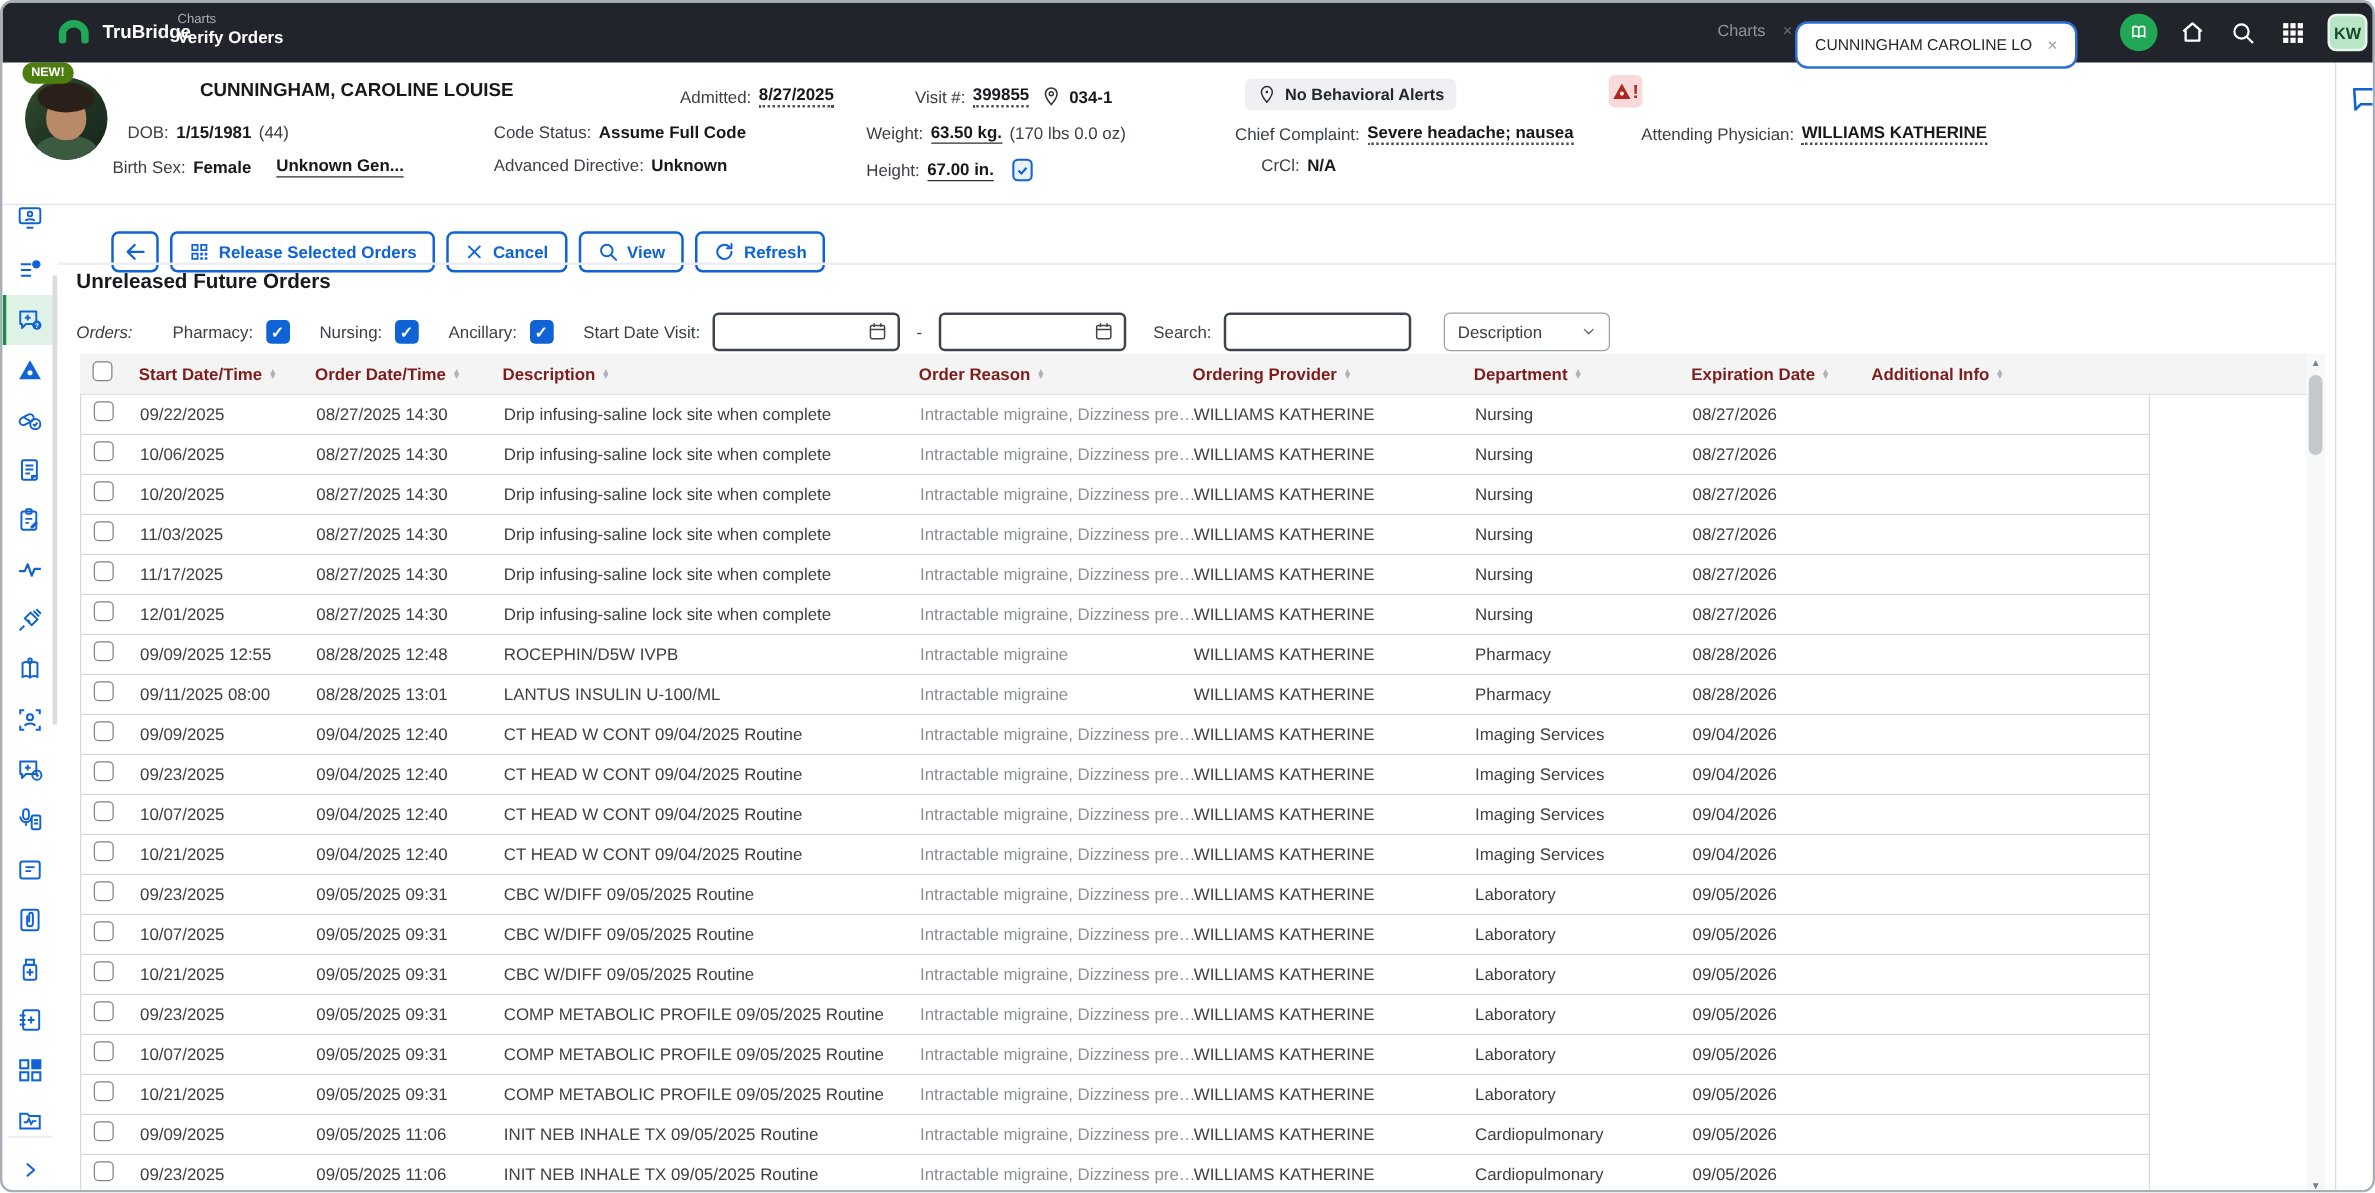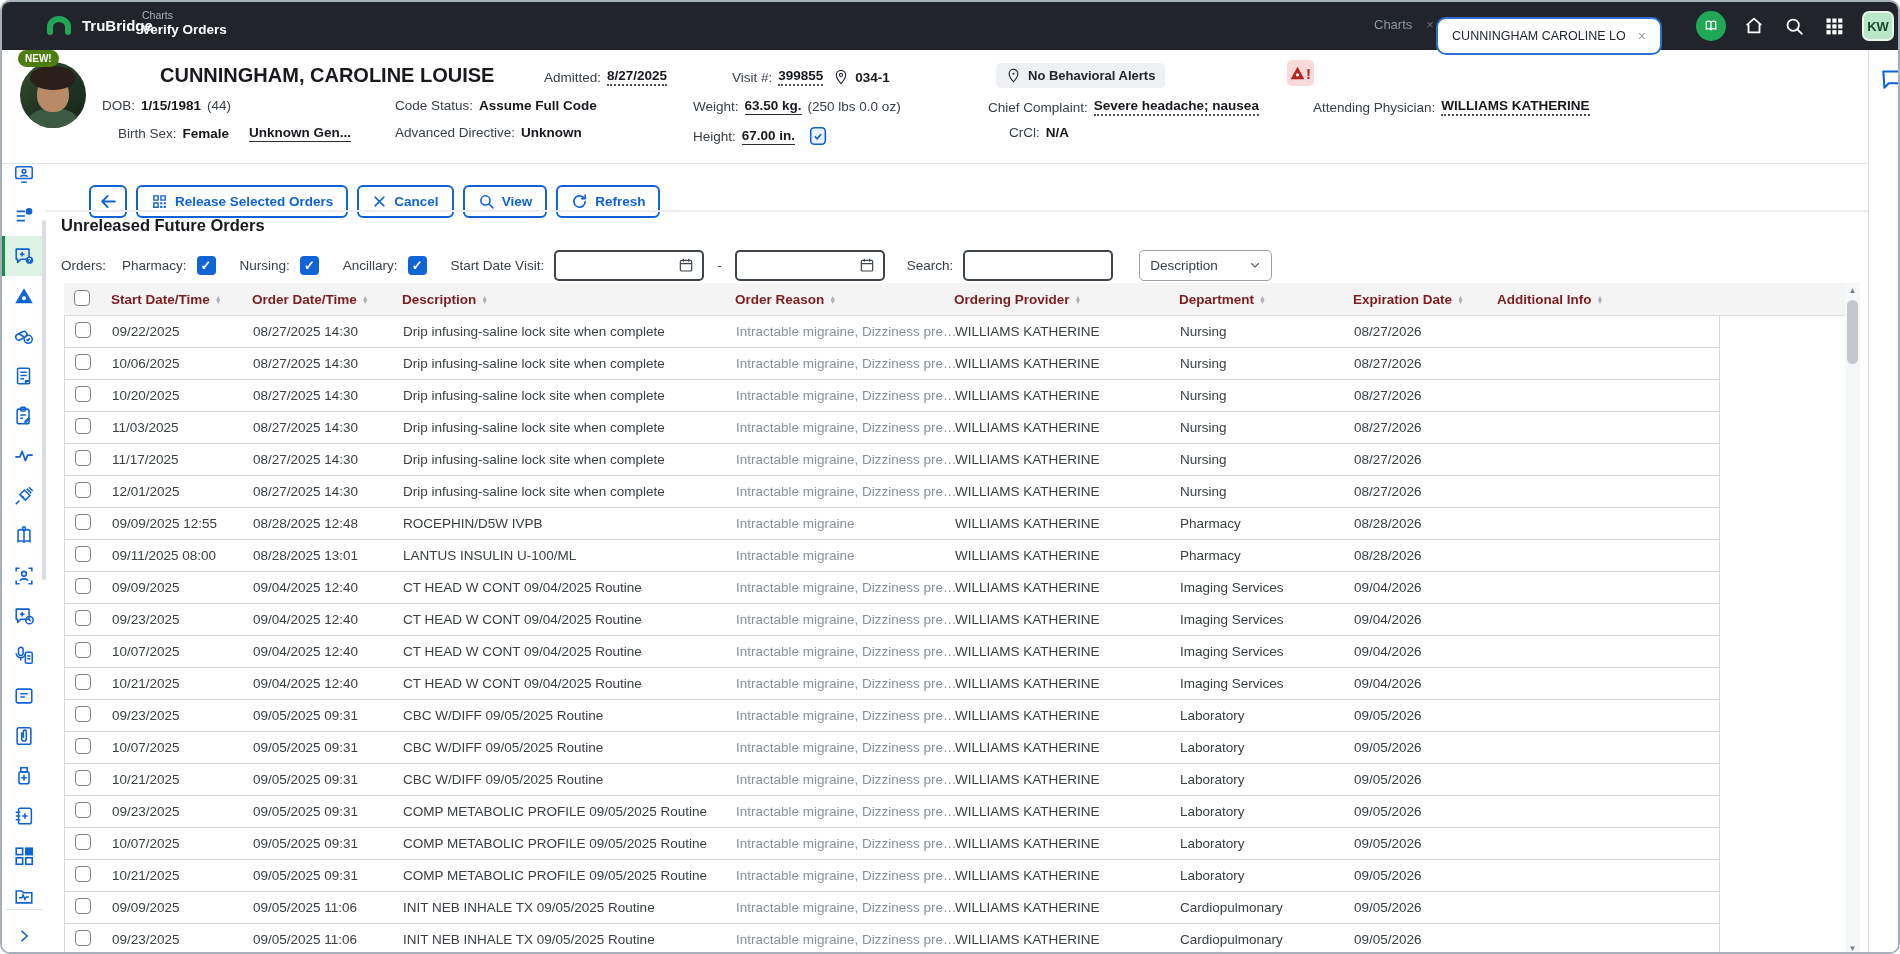--- a/index.html
+++ b/index.html
@@ -24,21 +24,21 @@
   .avatar-kw { width:32px; height:30px; border-radius:7px; background:#b9e6c6; border:2px solid #e8f6ec; color:#174c2a; font-weight:bold; font-size:13px; display:flex; align-items:center; justify-content:center; }
 
   
   .phead { position:absolute; left:0; top:48px; width:1866px; height:114px; background:#fff; border-bottom:1px solid #e2e5e9; z-index:10; }
   .avatar { position:absolute; left:18px; top:12px; width:66px; height:66px; border-radius:50%; overflow:hidden; background:linear-gradient(140deg,#35502f 0%,#1f3322 55%,#15241a 100%); }
   .avatar .face { position:absolute; left:17px; top:14px; width:32px; height:36px; border-radius:50% 50% 45% 45%; background:#b98a68; }
   .avatar .hair { position:absolute; left:10px; top:4px; width:46px; height:24px; border-radius:50%; background:#2a2019; }
   .avatar .body { position:absolute; left:8px; top:46px; width:50px; height:26px; border-radius:50% 50% 0 0; background:#3c5a40; }
   .new-badge { position:absolute; left:16px; top:0px; background:#4d7c0f; color:#fff; font-size:10px; font-weight:bold; padding:3px 7px; border-radius:10px; z-index:12; }
   .ph-item { position:absolute; font-size:13.5px; color:#3a4046; white-space:nowrap; display:flex; align-items:center; gap:6px; }
-  .ph-name { left:158px; top:14px; font-size:20px; font-weight:bold; color:#17191c; }
+  .ph-name { left:158px; top:14px; font-size:15px; font-weight:bold; color:#17191c; }
   .pv { font-weight:bold; color:#17191c; }
   .u-dot { border-bottom:2px dotted #4b5159; padding-bottom:1px; }
   .u-solid { border-bottom:1.5px solid #2b2f34; padding-bottom:1px; }
   .badge-pill { background:#eef0f3; border-radius:5px; padding:5px 10px; display:flex; align-items:center; gap:7px; font-size:13px; color:#23272c; font-weight:bold; }
   .allergy-chip { position:absolute; left:1285px; top:10px; width:27px; height:26px; background:#f9dada; border-radius:5px; display:flex; align-items:center; justify-content:center; gap:1px; }
   .allergy-chip .bang { color:#b3261e; font-weight:bold; font-size:15px; }
 
   
   .rightrail { position:absolute; left:1866px; top:48px; width:34px; height:906px; background:#fff; border-left:1px solid #d9dde1; z-index:5; }
   .rr-accent { position:absolute; left:-6px; top:14px; width:3px; height:28px; background:#1063d5; }
@@ -204,32 +204,32 @@
       <span class="pv">1/15/1981</span>
       <span>(44)</span>
     </div>
     <div class="ph-item" style="left:393px;top:48px;">
       <span>Code Status:</span>
       <span class="pv">Assume Full Code</span>
     </div>
     <div class="ph-item" style="left:691px;top:48px;">
       <span>Weight:</span>
       <span class="pv u-solid">63.50 kg.</span>
-      <span>(250 lbs 0.0 oz)</span>
+      <span>(170 lbs 0.0 oz)</span>
     </div>
     <div class="ph-item" style="left:986px;top:48px;">
       <span>Chief Complaint:</span>
       <span class="pv u-dot">Severe headache; nausea</span>
     </div>
     <div class="ph-item" style="left:1311px;top:48px;">
       <span>Attending Physician:</span>
       <span class="pv u-dot">WILLIAMS KATHERINE</span>
     </div>
 
-    <div class="ph-item" style="left:116px;top:75px;">
+    <div class="ph-item" style="left:88px;top:75px;">
       <span>Birth Sex:</span>
       <span class="pv">Female</span>
       <span class="pv u-solid" style="margin-left:14px;">Unknown Gen...</span>
     </div>
     <div class="ph-item" style="left:393px;top:75px;">
       <span>Advanced Directive:</span>
       <span class="pv">Unknown</span>
     </div>
     <div class="ph-item" style="left:691px;top:75px;align-items:center;">
       <span>Height:</span>
@@ -478,21 +478,21 @@
             </svg>
           </span>
         <span>Refresh</span>
       </button>
     </div>
     <div class="tb-div"></div>
 
     <div class="sec-title">Unreleased Future Orders</div>
 
     <div class="filters">
-      <span class="flabel" style="margin-right:16px;">Orders:</span>
+      <span class="flabel" style="margin-right:32px;font-style:italic;">Orders:</span>
       <span class="flabel">Pharmacy:</span>
       <span class="cb"></span>
       <span class="flabel">Nursing:</span>
       <span class="cb"></span>
       <span class="flabel">Ancillary:</span>
       <span class="cb"></span>
       <span class="flabel">Start Date Visit:</span>
       <span class="dinput">
         <span>
             <svg width="16" height="16" viewBox="0 0 24 24" stroke="#3f454c" stroke-width="1.8" fill="none">

